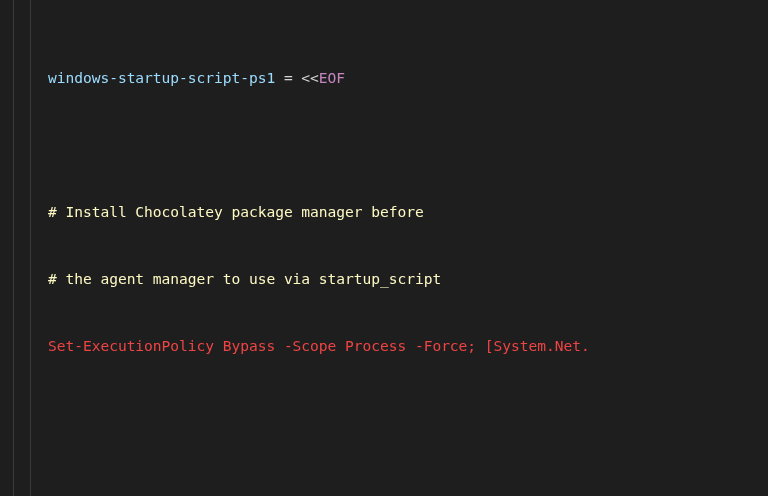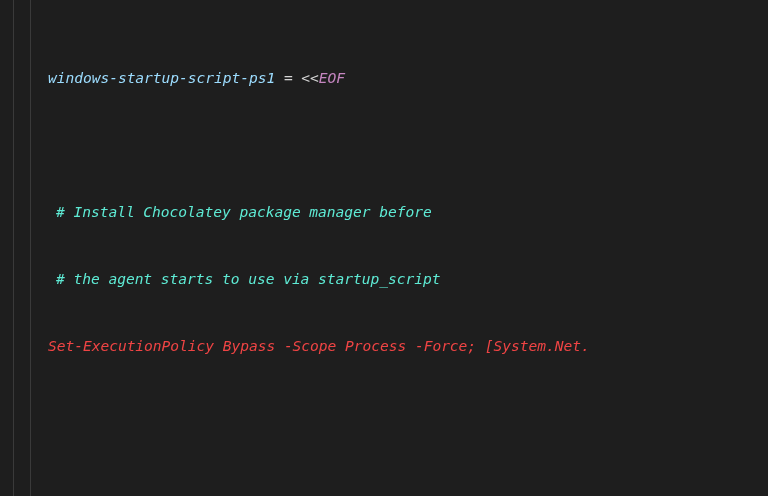--- a/index.html
+++ b/index.html
@@ -31,39 +31,39 @@
       left: 48px;
       top: 22px;
       margin: 0;
       font-family: "DejaVu Sans Mono", "Liberation Mono", monospace;
       font-size: 14.6px;
       line-height: 22.35px;
       letter-spacing: -0.05px;
       white-space: pre;
       color: #ce9178;
     }
-    .line { height: 22.35px; display: block; font-style: italic; }
+    .line { height: 22.35px; display: block; }
     .var { color: #9cdcfe; }
     .op { color: #d4d4d4; }
     .kw { color: #c586c0; }
-    .comment { color: #5eead4; margin-left: 8px; }
+    .comment { color: #fef9c3; }
     .str { color: #ef4444; }
   </style>
 </head>
 <body>
 
 <div class="editor">
   <div class="guide g1"></div>
   <div class="guide g2"></div>
 
   <div class="code">
     <span class="line"><span class="var">windows-startup-script-ps1</span><span class="op"> = &lt;&lt;</span><span class="kw">EOF</span></span>
     <span class="line"></span>
     <span class="line comment"># Install Chocolatey package manager before</span>
-    <span class="line comment"># the agent starts to use via startup_script</span>
+    <span class="line comment"># the agent manager to use via startup_script</span>
     <span class="line str">Set-ExecutionPolicy Bypass -Scope Process -Force; [System.Net.</span>
     
     
     
     
     
     
     
     
     

